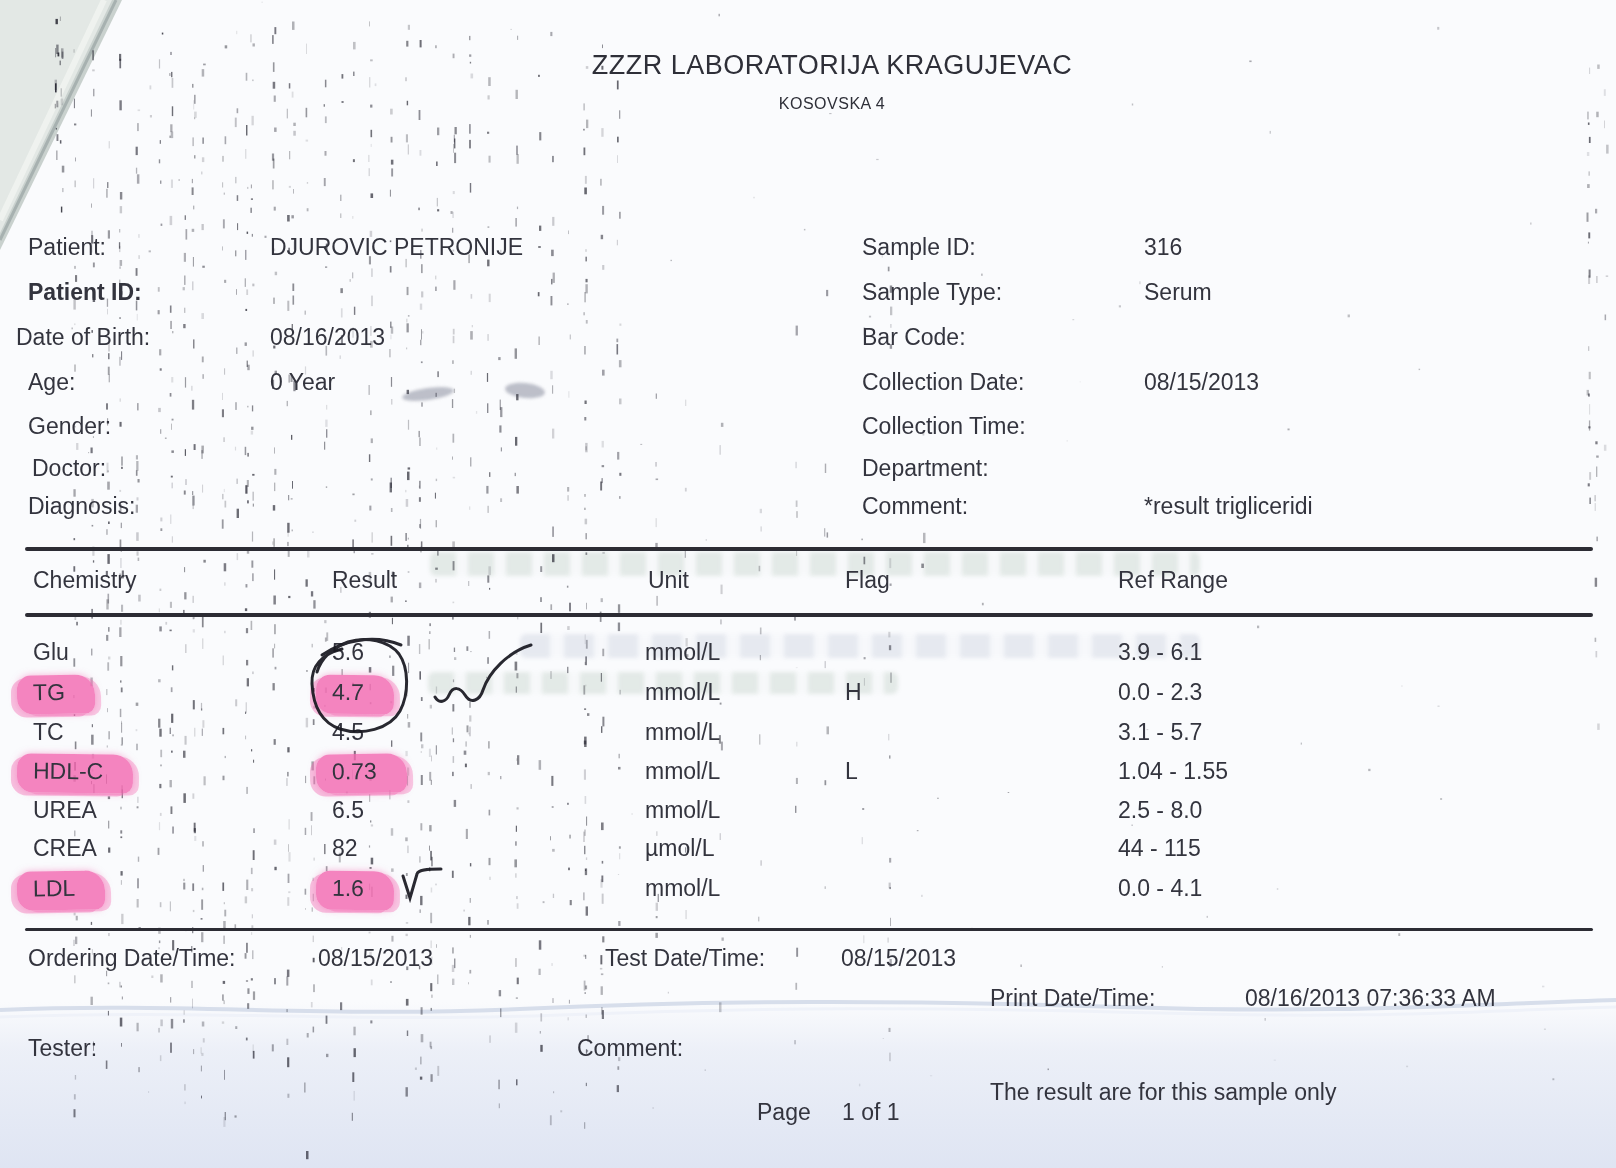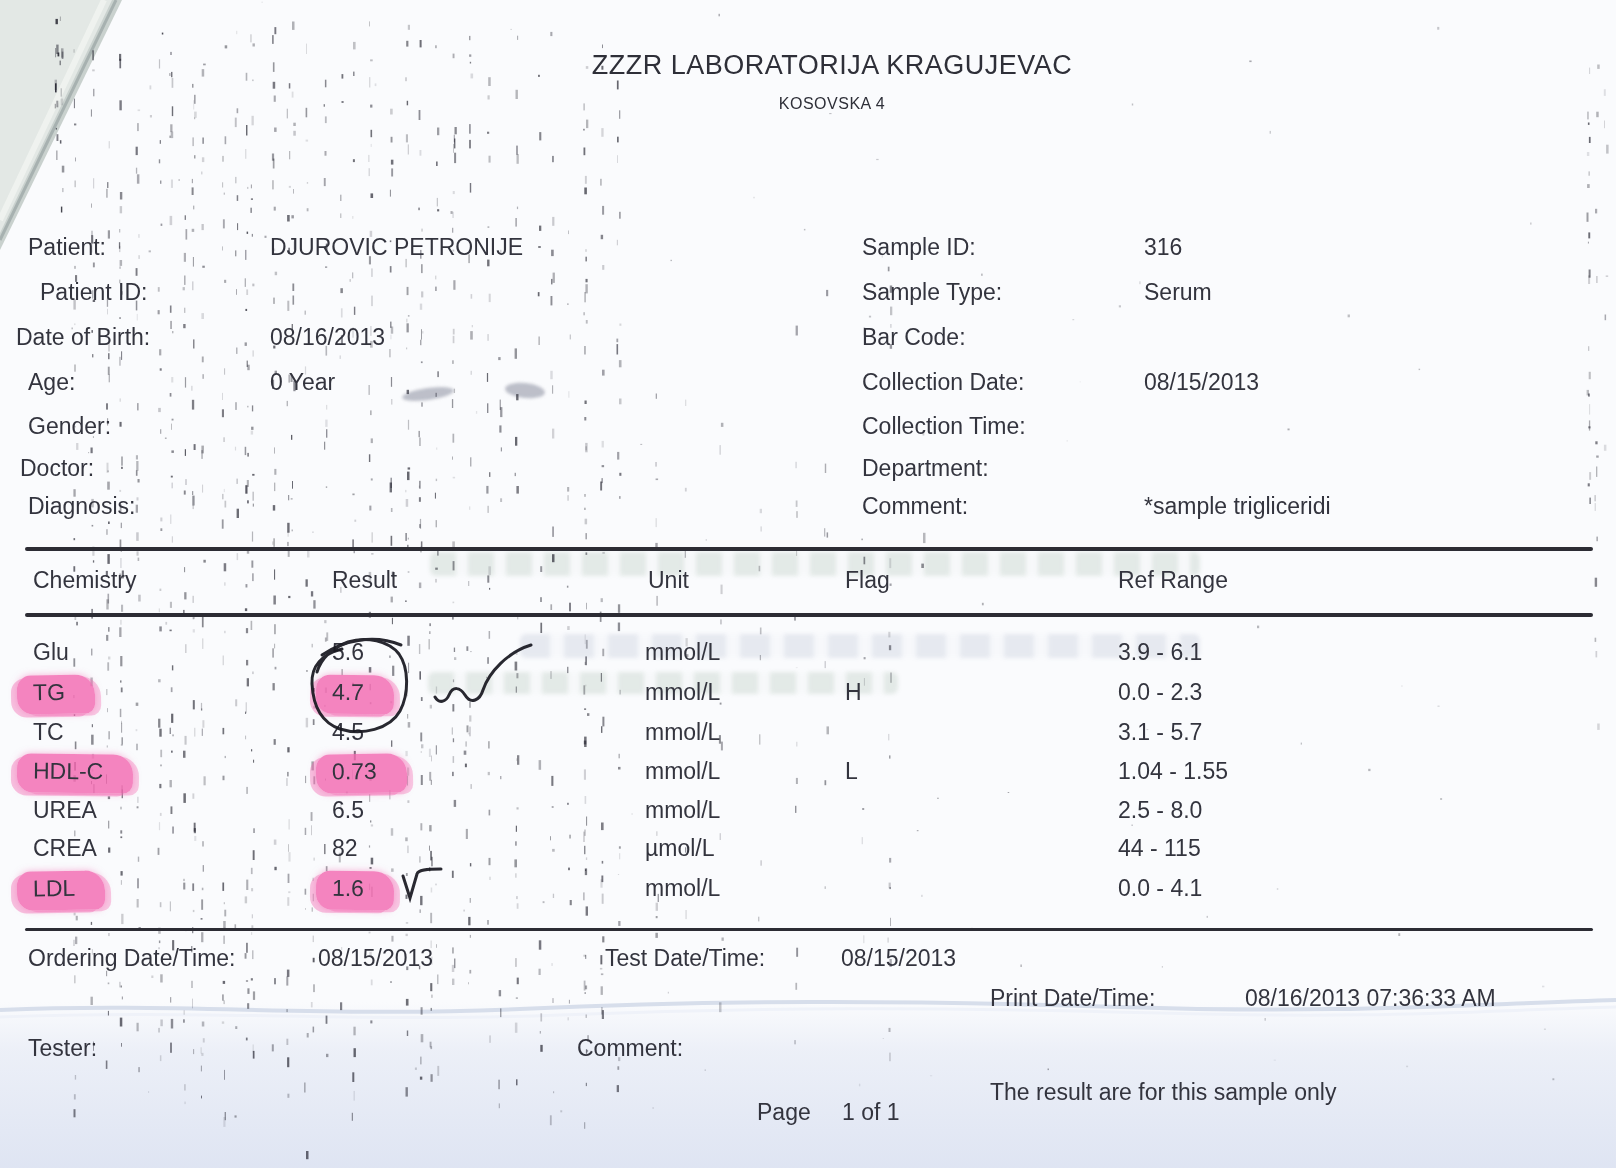--- a/index.html
+++ b/index.html
@@ -1447,49 +1447,49 @@
   </svg>
 
 <div class="title-wrap" style="top:50px;padding-left:44px;">
   <div class="title">ZZZR LABORATORIJA KRAGUJEVAC</div>
   <div class="subtitle">KOSOVSKA 4</div>
 </div>
 
 <div>
   <span class="t" style="left:28px;top:233px;">Patient:</span>
   <span class="t" style="left:270px;top:233px;">DJUROVIC PETRONIJE</span>
-  <span class="t" style="left:40px;top:278px;">Patient ID:</span>
+  <span class="t" style="left:28px;top:278px;font-weight:bold;">Patient ID:</span>
   <span class="t" style="left:270px;top:278px;"></span>
   <span class="t" style="left:16px;top:323px;">Date of Birth:</span>
   <span class="t" style="left:270px;top:323px;">08/16/2013</span>
   <span class="t" style="left:28px;top:368px;">Age:</span>
   <span class="t" style="left:270px;top:368px;">0 Year</span>
   <span class="t" style="left:28px;top:412px;">Gender:</span>
   <span class="t" style="left:270px;top:412px;"></span>
-  <span class="t" style="left:20px;top:454px;">Doctor:</span>
+  <span class="t" style="left:32px;top:454px;">Doctor:</span>
   <span class="t" style="left:270px;top:454px;"></span>
   <span class="t" style="left:28px;top:492px;">Diagnosis:</span>
   <span class="t" style="left:270px;top:492px;"></span>
 </div>
 
 <div>
   <span class="t" style="left:862px;top:233px;">Sample ID:</span>
   <span class="t" style="left:1144px;top:233px;">316</span>
   <span class="t" style="left:862px;top:278px;">Sample Type:</span>
   <span class="t" style="left:1144px;top:278px;">Serum</span>
   <span class="t" style="left:862px;top:323px;">Bar Code:</span>
   <span class="t" style="left:1144px;top:323px;"></span>
   <span class="t" style="left:862px;top:368px;">Collection Date:</span>
   <span class="t" style="left:1144px;top:368px;">08/15/2013</span>
   <span class="t" style="left:862px;top:412px;">Collection Time:</span>
   <span class="t" style="left:1144px;top:412px;"></span>
   <span class="t" style="left:862px;top:454px;">Department:</span>
   <span class="t" style="left:1144px;top:454px;"></span>
   <span class="t" style="left:862px;top:492px;">Comment:</span>
-  <span class="t" style="left:1144px;top:492px;">*sample trigliceridi</span>
+  <span class="t" style="left:1144px;top:492px;">*result trigliceridi</span>
 </div>
 
 <div>
   <div class="rule" style="top:547px;height:4px;"></div>
   <div class="rule" style="top:613px;height:4px;"></div>
   <div class="rule" style="top:928px;height:3px;"></div>
 
   <span class="t" style="left:33px;top:566px;">Chemistry</span>
   <span class="t" style="left:332px;top:566px;">Result</span>
   <span class="t" style="left:648px;top:566px;">Unit</span>

